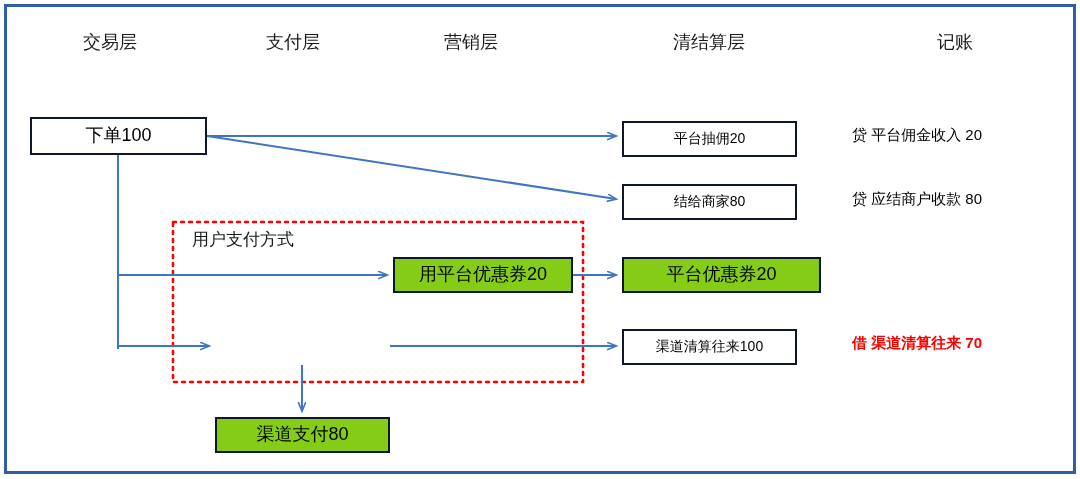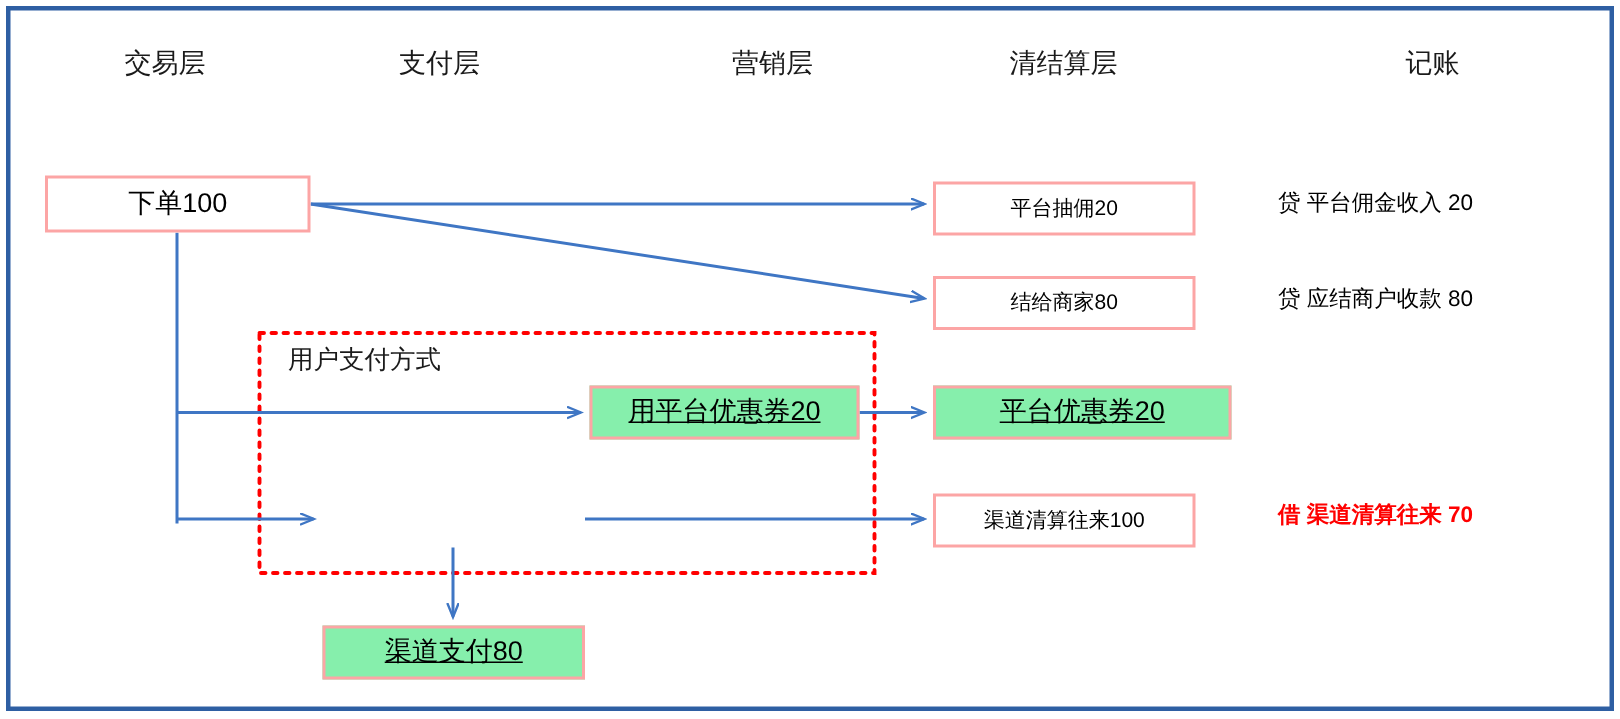--- a/index.html
+++ b/index.html
@@ -23,28 +23,28 @@
     top: 0;
     width: 1080px;
     height: 479px;
     pointer-events: none;
   }
   .node {
     position: absolute;
     display: flex;
     align-items: center;
     justify-content: center;
-    border: 2px solid #fca5a5;
+    border: 2px solid #0f172a;
     background: #ffffff;
     color: #000000;
     text-align: center;
     line-height: 1.1;
     white-space: nowrap;
   }
-  .node.fill-peach { background: #86efac; text-decoration: underline; }
+  .node.fill-peach { background: #84cc16; }
   .col-header {
     position: absolute;
     color: #1a1a1a;
     font-size: 18px;
     white-space: nowrap;
     transform: translateX(-50%);
   }
   .ledger {
     position: absolute;
     font-size: 15px;
@@ -90,21 +90,21 @@
 
     <path d="M573,275 L616,275" fill="none" stroke="#3f76c4" stroke-width="2" marker-end="url(#arw)"></path>
 
     <path d="M390,346 L616,346" fill="none" stroke="#3f76c4" stroke-width="2" marker-end="url(#arw)"></path>
 
     <path d="M302,365 L302,411" fill="none" stroke="#3f76c4" stroke-width="2" marker-end="url(#arw)"></path>
   </svg>
 
   <div class="col-header" style="left:110px; top:30px;">交易层</div>
   <div class="col-header" style="left:293px; top:30px;">支付层</div>
-  <div class="col-header" style="left:471px; top:30px;margin-left:44px;">营销层</div>
+  <div class="col-header" style="left:471px; top:30px;">营销层</div>
   <div class="col-header" style="left:709px; top:30px;">清结算层</div>
   <div class="col-header" style="left:955px; top:30px;">记账</div>
 
   <div class="group-label" style="left:192px; top:228px;">用户支付方式</div>
 
   <div class="node fs18" style="left:30px; top:117px; width:177px; height:38px;">下单100</div>
 
   <div class="node fs14" style="left:622px; top:121px; width:175px; height:36px;">平台抽佣20</div>
 
   <div class="node fs14" style="left:622px; top:184px; width:175px; height:36px;">结给商家80</div>

